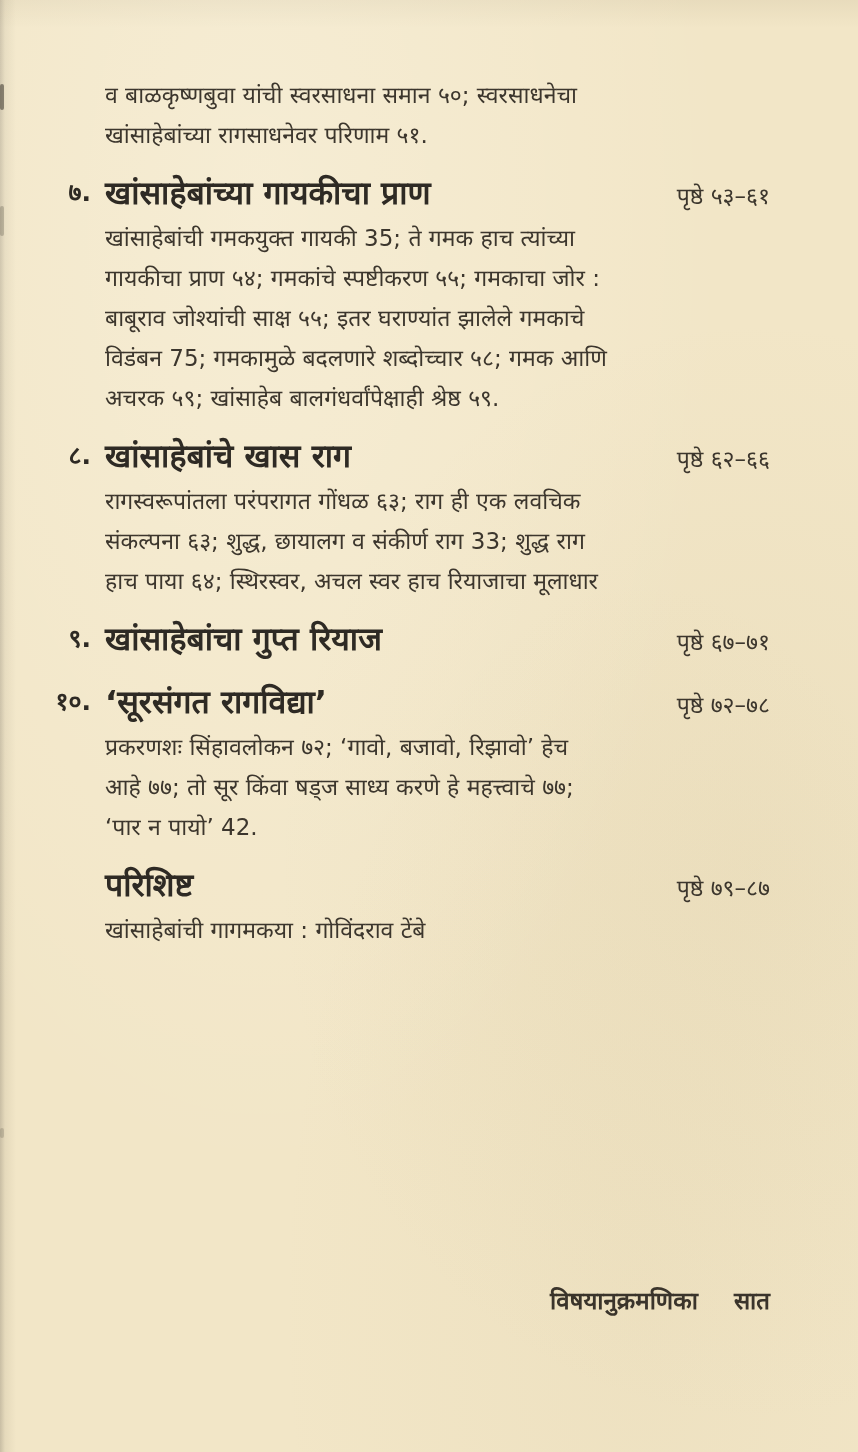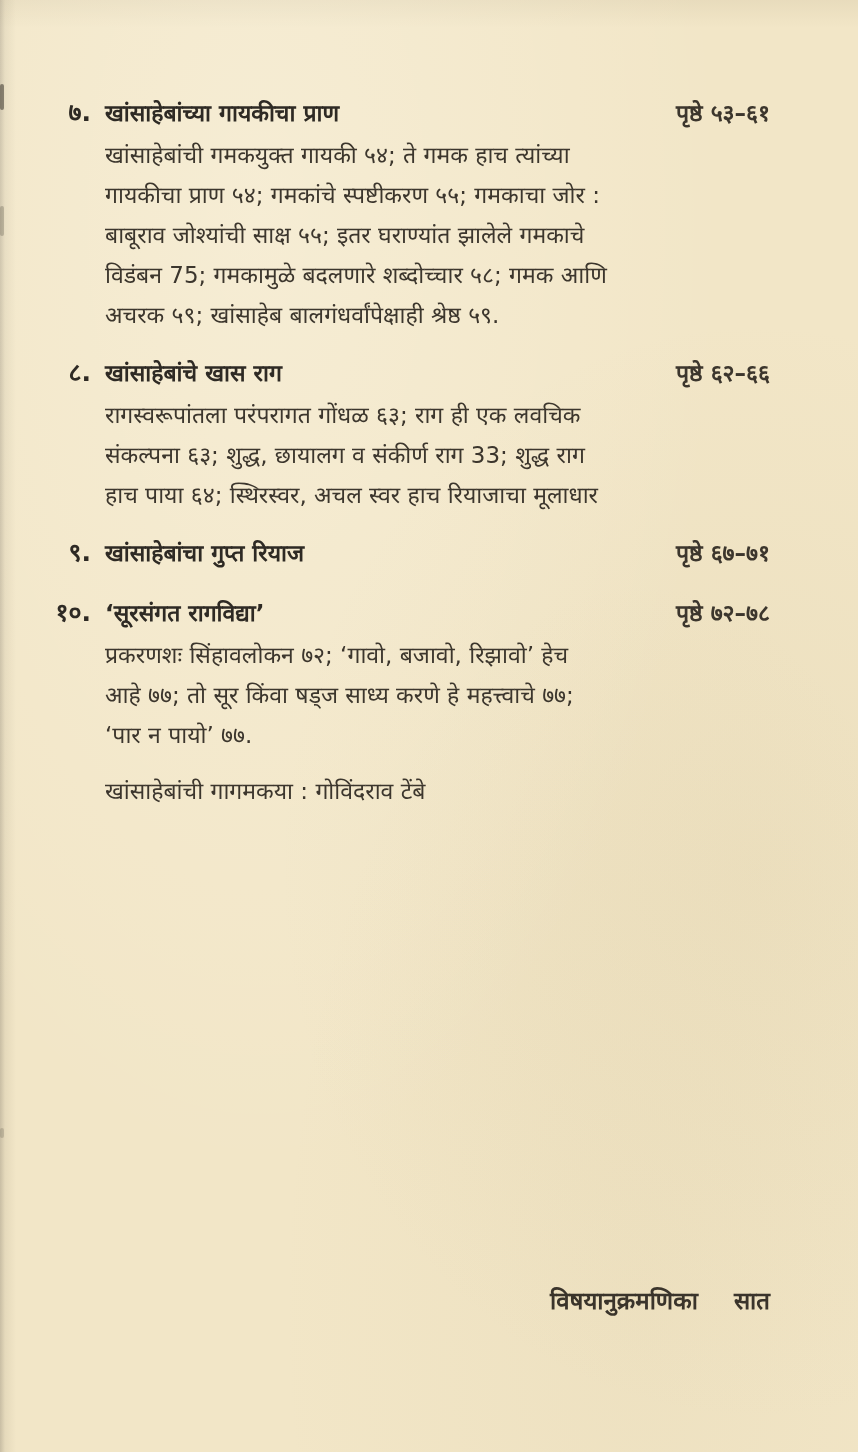--- a/index.html
+++ b/index.html
@@ -51,26 +51,26 @@
     position: absolute;
     right: 100%;
     margin-right: 14px;
     font-weight: 700;
     font-size: 25px;
     color: #2e2a24;
     white-space: nowrap;
   }
   .entry-title {
     font-weight: 700;
-    font-size: 23px;
+    font-size: 32px;
     color: #2e2a24;
     white-space: nowrap;
   }
   .entry-pages {
-    font-weight: 700;
+    font-weight: 400;
     font-size: 23px;
     color: #3c362d;
     white-space: nowrap;
   }
   .footer {
     position: absolute;
     top: 1283px;
     right: 88px;
     font-size: 24px;
     color: #3a342b;
@@ -83,29 +83,33 @@
 <body>
 
 <div class="page">
 
   <div class="edge-artifact ea-1"></div>
   <div class="edge-artifact ea-2"></div>
   <div class="edge-artifact ea-3"></div>
 
   <div class="content">
 
+    <div class="continuation">
+      <div class="line">व बाळकृष्णबुवा यांची स्वरसाधना समान ५०; स्वरसाधनेचा</div>
+      <div class="line">खांसाहेबांच्या रागसाधनेवर परिणाम ५१.</div>
+    </div>
 
     <div class="entry">
       <div class="entry-header">
         <span class="entry-num">७.</span>
         <span class="entry-title">खांसाहेबांच्या गायकीचा प्राण</span>
         <span class="entry-pages">पृष्ठे ५३–६१</span>
       </div>
       <div class="entry-body">
-        <div class="line">खांसाहेबांची गमकयुक्त गायकी ५४; ते गमक हाच त्यांच्या</div>
+        <div class="line">खांसाहेबांची गमकयुक्त गायकी 35; ते गमक हाच त्यांच्या</div>
         <div class="line">गायकीचा प्राण ५४; गमकांचे स्पष्टीकरण ५५; गमकाचा जोर :</div>
         <div class="line">बाबूराव जोश्यांची साक्ष ५५; इतर घराण्यांत झालेले गमकाचे</div>
         <div class="line">विडंबन 75; गमकामुळे बदलणारे शब्दोच्चार ५८; गमक आणि</div>
         <div class="line">अचरक ५९; खांसाहेब बालगंधर्वांपेक्षाही श्रेष्ठ ५९.</div>
       </div>
     </div>
 
     <div class="entry">
       <div class="entry-header">
         <span class="entry-num">८.</span>
@@ -129,25 +133,29 @@
 
     <div class="entry">
       <div class="entry-header">
         <span class="entry-num">१०.</span>
         <span class="entry-title">‘सूरसंगत रागविद्या’</span>
         <span class="entry-pages">पृष्ठे ७२–७८</span>
       </div>
       <div class="entry-body">
         <div class="line">प्रकरणशः सिंहावलोकन ७२; ‘गावो, बजावो, रिझावो’ हेच</div>
         <div class="line">आहे ७७; तो सूर किंवा षड्ज साध्य करणे हे महत्त्वाचे ७७;</div>
-        <div class="line">‘पार न पायो’ ७७.</div>
+        <div class="line">‘पार न पायो’ 42.</div>
       </div>
     </div>
 
     <div class="entry">
+      <div class="entry-header">
+        <span class="entry-title">परिशिष्ट</span>
+        <span class="entry-pages">पृष्ठे ७९–८७</span>
+      </div>
       <div class="entry-body">
         <div class="line">खांसाहेबांची गागमकया : गोविंदराव टेंबे</div>
       </div>
     </div>
 
   </div>
 
   <div class="footer">
     <span>विषयानुक्रमणिका</span><span class="gap">सात</span>
   </div>

